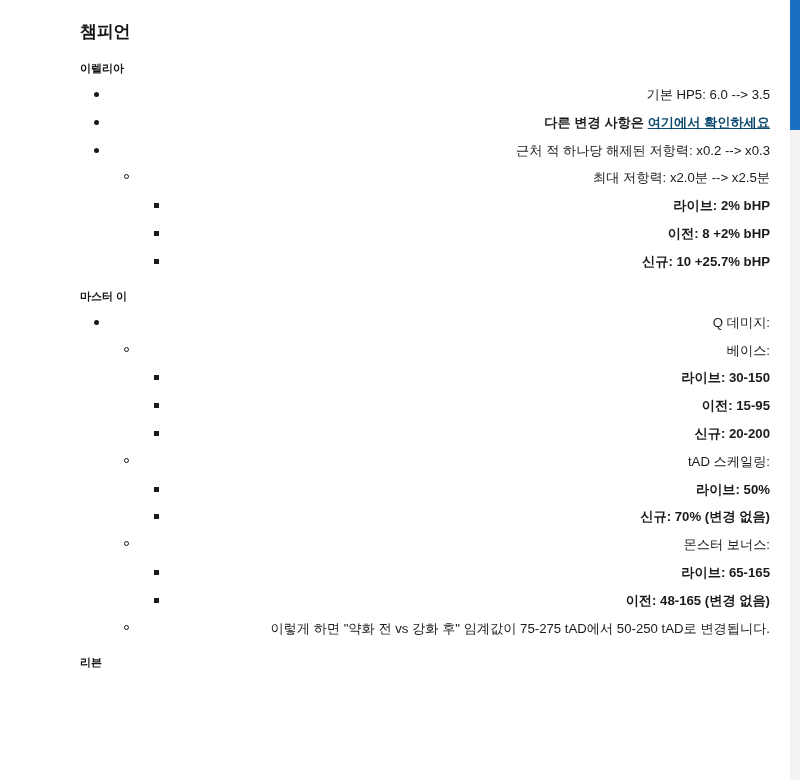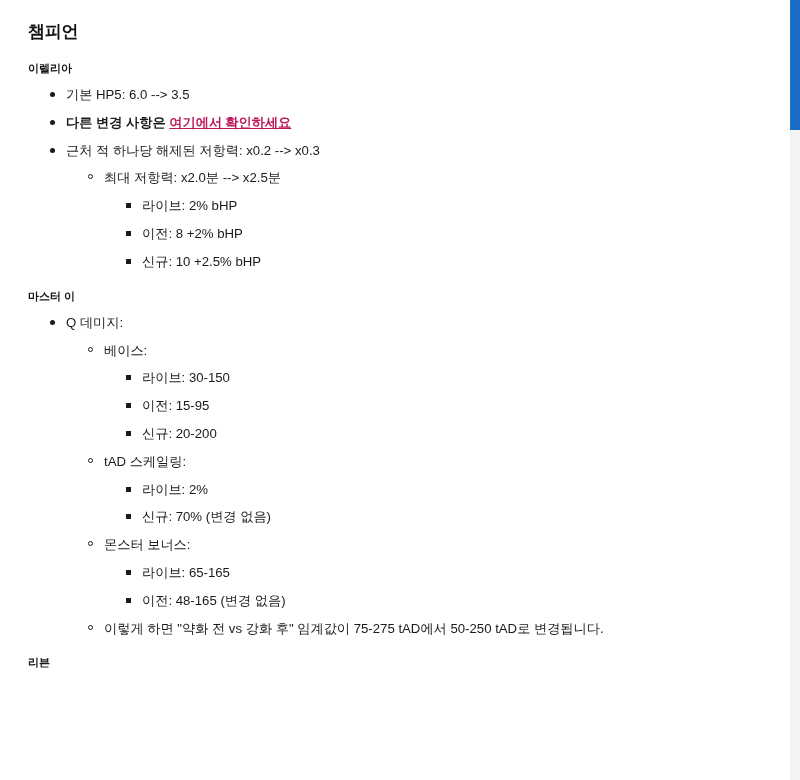--- a/index.html
+++ b/index.html
@@ -14,40 +14,41 @@
     color: #1a1a1a;
     position: relative;
     overflow: hidden;
   }
   .page {
     padding: 14px 0 0 0;
     box-sizing: border-box;
     width: 800px;
   }
   .content {
-    padding-left: 28px;
+    padding-left: 80px;
     padding-right: 30px;
   }
   h1.section-title {
     font-size: 17px;
     font-weight: bold;
     margin: 6px 0 14px 0;
     letter-spacing: -0.2px;
     color: #141414;
   }
   h2.champ-title {
     font-size: 11px;
     font-weight: bold;
     margin: 18px 0 10px 0;
     color: #141414;
   }
   ul {
-    margin: 8px;
+    margin: 0;
     padding: 0;
     list-style: none;
+    text-align: right;
   }
   li {
     font-size: 13.2px;
     line-height: 1.35;
     position: relative;
     color: #1a1a1a;
   }
   
   .lvl1 > li {
     padding-left: 30px;
@@ -77,38 +78,38 @@
     height: 5px;
     border-radius: 50%;
     border: 1px solid #1a1a1a;
     background: transparent;
     box-sizing: border-box;
   }
   
   .lvl3 > li {
     padding-left: 30px;
     margin: 10px 0;
+    font-weight: bold;
   }
   .lvl3 > li::before {
     content: "";
     position: absolute;
     left: 14px;
     top: 6px;
     width: 5px;
     height: 5px;
     background: #1a1a1a;
   }
   .bold {
     font-weight: bold;
   }
   a.inline-link {
-    color: #be185d;
+    color: #0c4a6e;
     text-decoration: underline;
     font-weight: bold;
-    font-family: Liberation Serif, serif;
   }
   .scrollbar {
     position: absolute;
     top: 0;
     right: 0;
     width: 10px;
     height: 780px;
     background: #f3f3f3;
   }
   .scrollbar-thumb {
@@ -142,21 +143,21 @@
         <span class="row-text">다른 변경 사항은 </span><a class="inline-link" href="#">여기에서 확인하세요</a>
       </li>
       <li>
         <span class="row-text">근처 적 하나당 해제된 저항력: x0.2 --&gt; x0.3</span>
         <ul class="lvl2">
           <li>
             <span class="row-text">최대 저항력: x2.0분 --&gt; x2.5분</span>
             <ul class="lvl3">
               <li><span class="row-text">라이브: 2% bHP</span></li>
               <li><span class="row-text">이전: 8 +2% bHP</span></li>
-              <li><span class="row-text">신규: 10 +2.5% bHP</span></li>
+              <li><span class="row-text">신규: 10 +25.7% bHP</span></li>
             </ul>
           </li>
         </ul>
       </li>
     </ul>
 
     <h2 class="champ-title">마스터 이</h2>
     <ul class="lvl1">
       <li>
         <span class="row-text">Q 데미지:</span>
@@ -165,21 +166,21 @@
             <span class="row-text">베이스:</span>
             <ul class="lvl3">
               <li><span class="row-text">라이브: 30-150</span></li>
               <li><span class="row-text">이전: 15-95</span></li>
               <li><span class="row-text">신규: 20-200</span></li>
             </ul>
           </li>
           <li>
             <span class="row-text">tAD 스케일링:</span>
             <ul class="lvl3">
-              <li><span class="row-text">라이브: 2%</span></li>
+              <li><span class="row-text">라이브: 50%</span></li>
               <li><span class="row-text">신규: 70% (변경 없음)</span></li>
             </ul>
           </li>
           <li>
             <span class="row-text">몬스터 보너스:</span>
             <ul class="lvl3">
               <li><span class="row-text">라이브: 65-165</span></li>
               <li><span class="row-text">이전: 48-165 (변경 없음)</span></li>
             </ul>
           </li>

